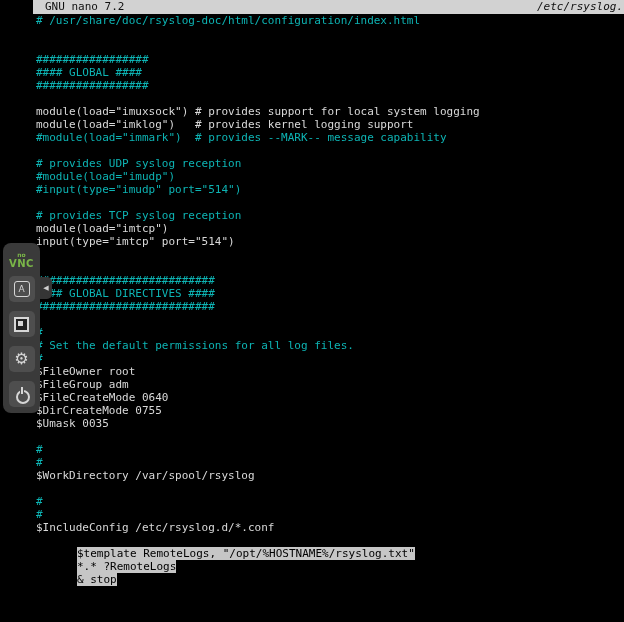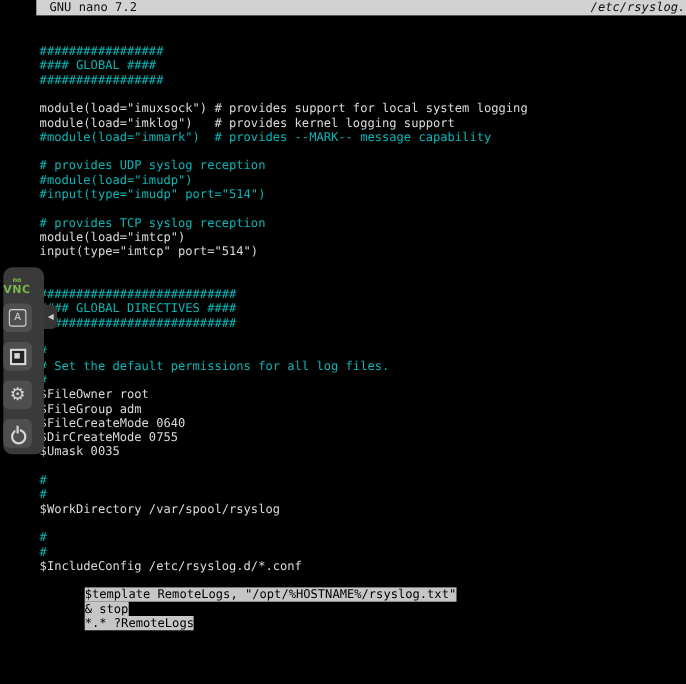--- a/index.html
+++ b/index.html
@@ -30,21 +30,21 @@
     white-space:pre; color:#d9d9d9;
   }
   .line.comment { color:#0db4b4; }
   .line.blank { }
   .line.sel .line-text { background:#c6c6c6; color:#000;margin-left:41px; }
   
   .novnc-panel {
     position:absolute; left:3px; top:243px;
     width:37px; padding:4px 0 6px 0;
     background:#3a3a3a; border-radius:8px;
-    display:flex; flex-direction:column; align-items:flex-start;
+    display:flex; flex-direction:column; align-items:center;
     z-index:5;
   }
   .novnc-logo {
     height:26px; display:flex; flex-direction:column;
     align-items:center; justify-content:center;
     cursor:move; margin-bottom:3px;
   }
   .logo-no   { color:#7ab648; font-size:6px; line-height:6px; font-weight:bold; font-family:"DejaVu Sans", sans-serif; }
   .logo-vnc  { color:#7ab648; font-size:10px; line-height:11px; font-weight:bold; font-family:"DejaVu Sans", sans-serif; letter-spacing:0.5px; }
   .vbtn {
@@ -84,20 +84,21 @@
 <body>
 
 <div class="screen">
 
   <div class="terminal">
     <div class="nano-header">
       <span class="vers">GNU nano 7.2</span>
       <span class="fname">/etc/rsyslog.</span>
     </div>
     <div class="lines">
+        <div class="line comment"><span class="line-text"># /usr/share/doc/rsyslog-doc/html/configuration/index.html</span></div>
         <div class="line blank"><span class="line-text"></span></div>
         <div class="line blank"><span class="line-text"></span></div>
         <div class="line comment"><span class="line-text">#################</span></div>
         <div class="line comment"><span class="line-text">#### GLOBAL ####</span></div>
         <div class="line comment"><span class="line-text">#################</span></div>
         <div class="line blank"><span class="line-text"></span></div>
         <div class="line code"><span class="line-text">module(load="imuxsock") # provides support for local system logging</span></div>
         <div class="line code"><span class="line-text">module(load="imklog")   # provides kernel logging support</span></div>
         <div class="line comment"><span class="line-text">#module(load="immark")  # provides --MARK-- message capability</span></div>
         <div class="line blank"><span class="line-text"></span></div>
@@ -125,22 +126,22 @@
         <div class="line blank"><span class="line-text"></span></div>
         <div class="line comment"><span class="line-text">#</span></div>
         <div class="line comment"><span class="line-text">#</span></div>
         <div class="line code"><span class="line-text">$WorkDirectory /var/spool/rsyslog</span></div>
         <div class="line blank"><span class="line-text"></span></div>
         <div class="line comment"><span class="line-text">#</span></div>
         <div class="line comment"><span class="line-text">#</span></div>
         <div class="line code"><span class="line-text">$IncludeConfig /etc/rsyslog.d/*.conf</span></div>
         <div class="line blank"><span class="line-text"></span></div>
         <div class="line sel"><span class="line-text">$template RemoteLogs, "/opt/%HOSTNAME%/rsyslog.txt"</span></div>
+        <div class="line sel"><span class="line-text">*.* ?RemoteLogs</span></div>
         <div class="line sel"><span class="line-text">&amp; stop</span></div>
-        <div class="line sel"><span class="line-text">*.* ?RemoteLogs</span></div>
       </div>
   </div>
 
   <div class="novnc-panel">
     <div class="novnc-logo">
       <span class="logo-no">no</span>
       <span class="logo-vnc">VNC</span>
     </div>
     <div class="vbtn">
       <span class="key-icon">

